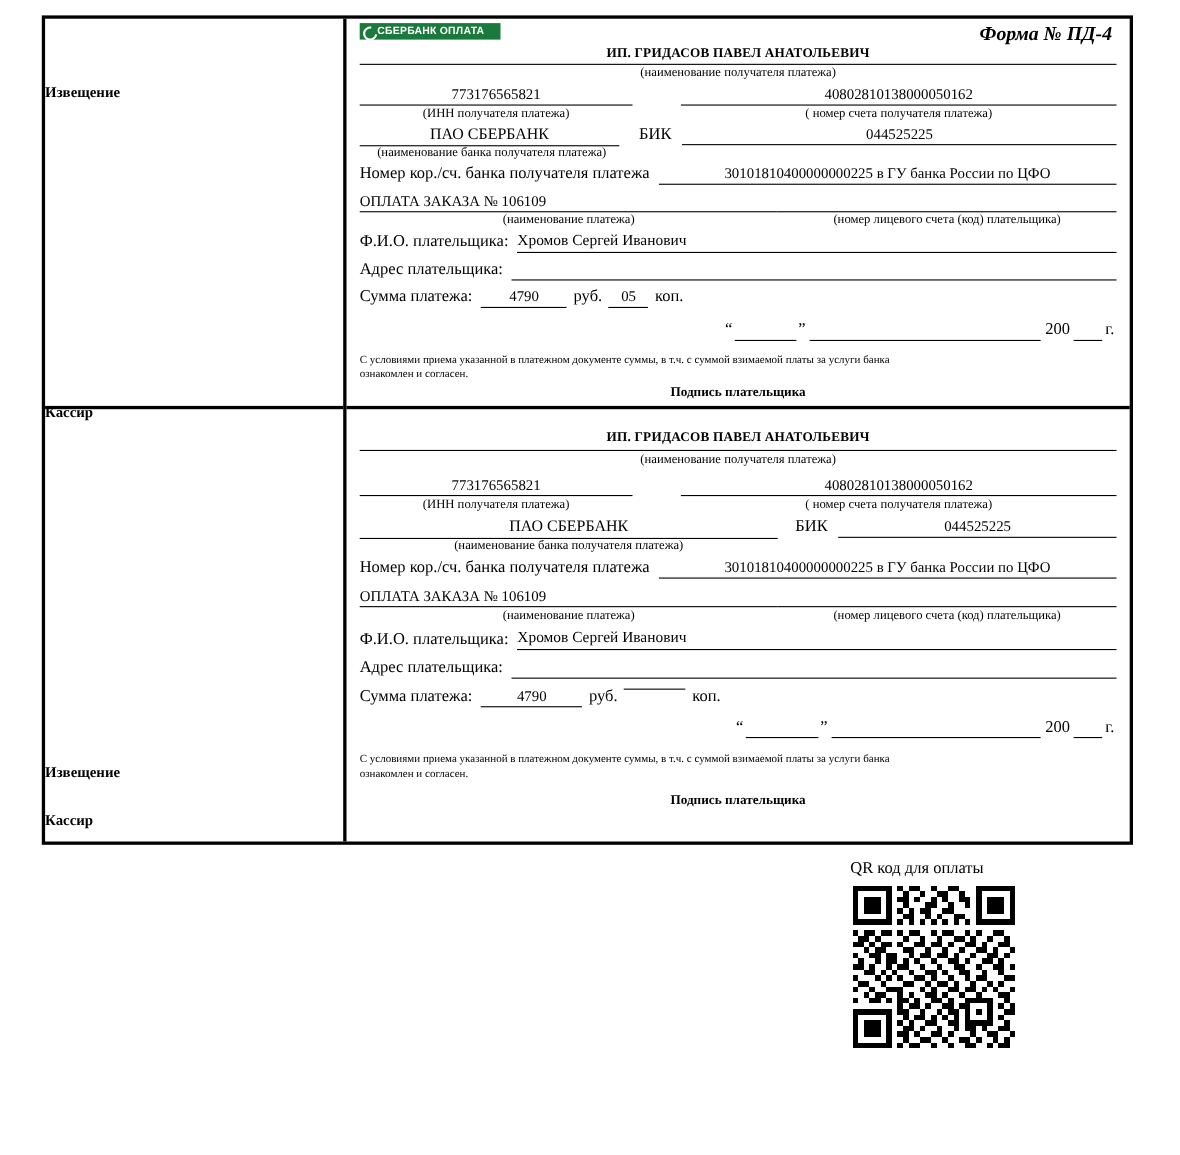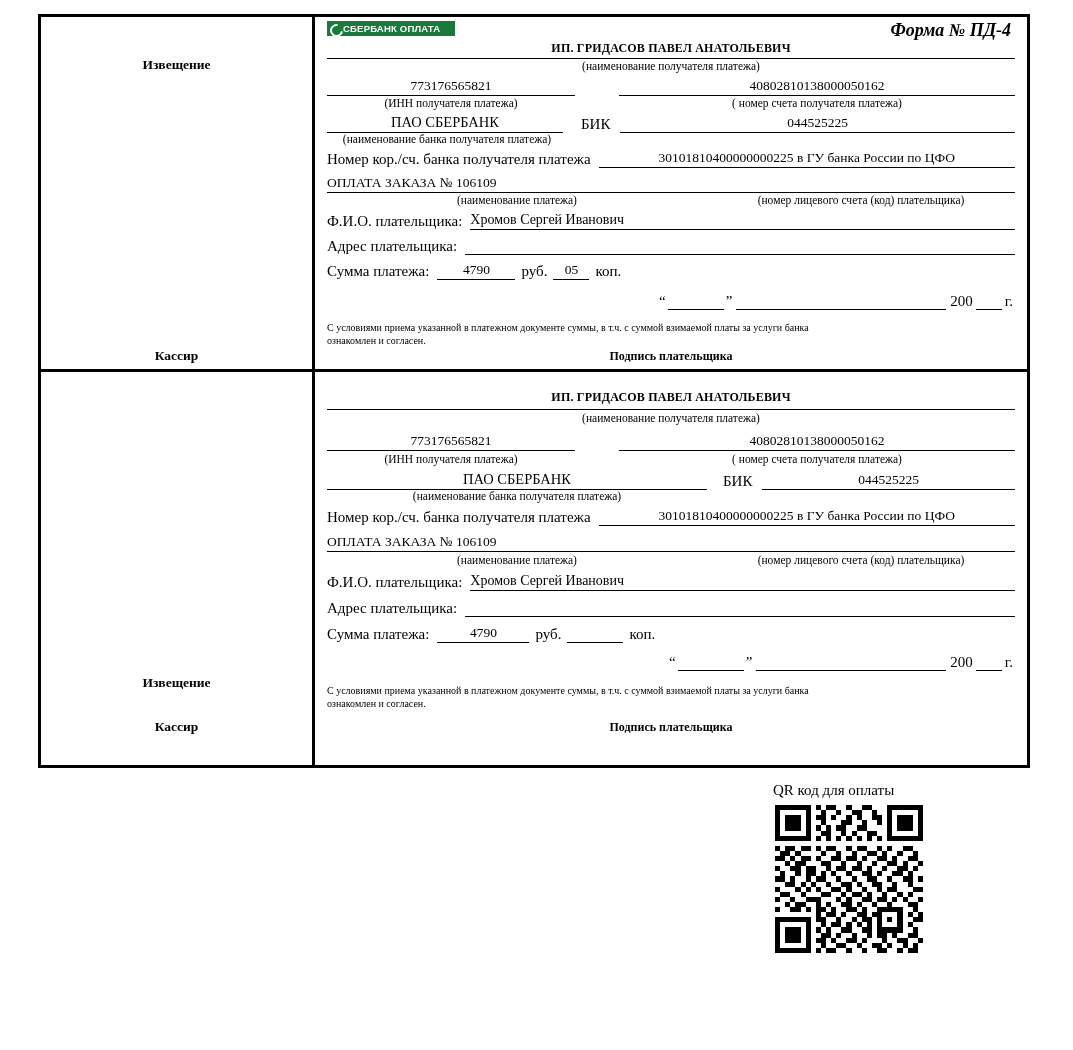--- a/index.html
+++ b/index.html
@@ -68,24 +68,25 @@
   .block-bot-right {
     flex: 1;
     box-sizing: border-box;
     position: relative;
     padding: 0 8px;
   }
 
   .side-label {
     position: absolute;
     width: 100%;
-    text-align: center;
+    text-align: left;
     font-weight: bold;
     font-size: 13.5px;
     font-family: "Liberation Serif", serif;
+    margin-top: 19px;
   }
 
   
   .hdr-row {
     position: relative;
     height: 22px;
   }
   .sber-logo {
     position: absolute;
     left: 4px;
@@ -140,21 +141,21 @@
   .rule {
     border-bottom: 1px solid #000;
     height: 0;
   }
   .caption {
     text-align: center;
     font-size: 11.5px;
   }
   .row {
     display: flex;
-    align-items: flex-end;
+    align-items: flex-start;
   }
   .cell {
     position: relative;
   }
   .val-line {
     border-bottom: 1px solid #000;
     text-align: center;
     font-size: 13.5px;
     padding-bottom: 1px;
   }

